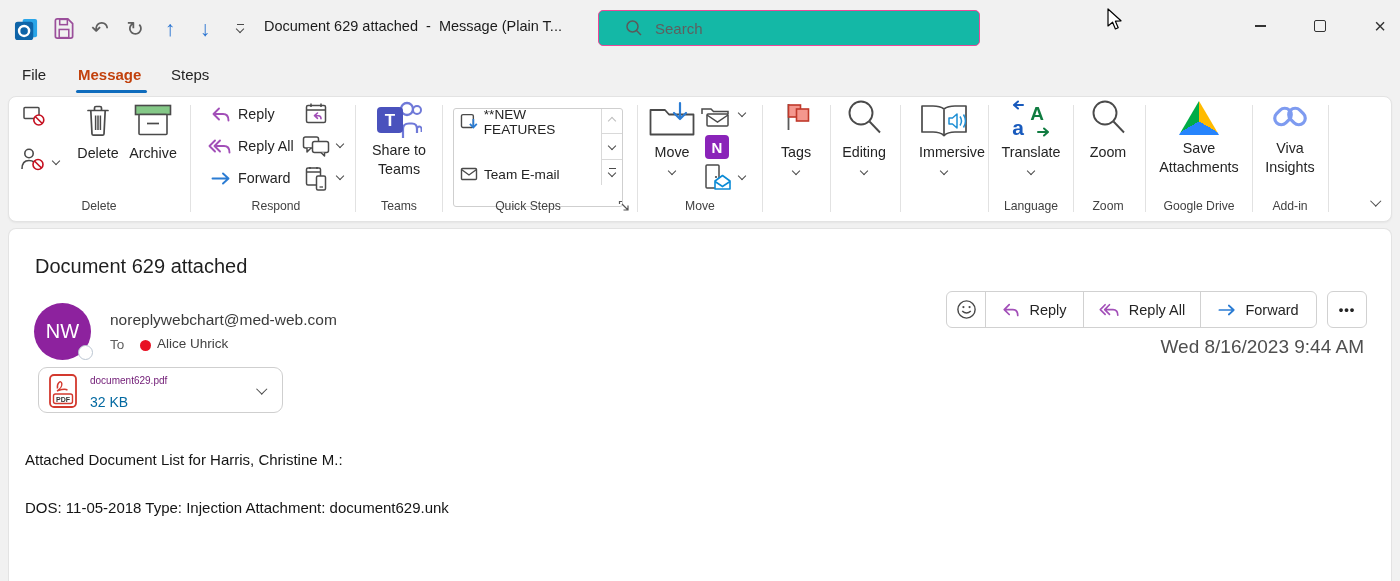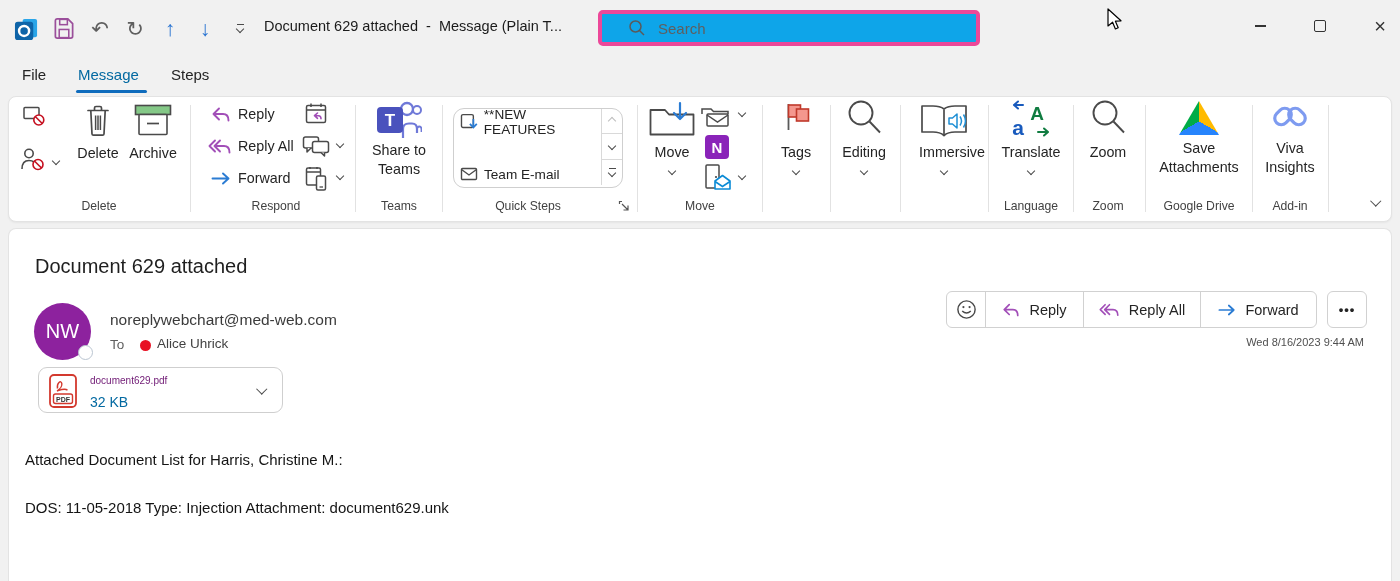--- a/index.html
+++ b/index.html
@@ -10,21 +10,21 @@
     -webkit-font-smoothing:antialiased;
   }
   .abs{position:absolute}
   svg{display:block}
 
   
   .qat{position:absolute;top:14px;width:28px;height:28px;display:flex;align-items:center;justify-content:center;border-radius:4px;cursor:default}
   .glyph-undo,.glyph-redo{font-size:21px;color:#5f5f5f;line-height:1}
   .glyph-arrow{font-size:21px;color:#2873d1;line-height:1}
   .win-title{position:absolute;left:264px;top:18px;font-size:14.5px;color:#1b1b1b;white-space:pre}
-  .searchbox{position:absolute;left:598px;top:10px;width:382px;height:36px;background:#0ea5e9;border:4px solid #ec4899;border-radius:5px;display:flex;align-items:center;box-sizing:border-box}
+  .searchbox{position:absolute;left:598px;top:10px;width:382px;height:36px;background:#14b8a6;border:1px solid #ec4899;border-radius:5px;display:flex;align-items:center;box-sizing:border-box}
   .searchbox input{border:none;outline:none;background:transparent;font-size:15px;color:#3a3a3a;font-family:inherit;width:300px}
   .searchbox input::placeholder{color:#5f5f5f}
   .winctl{position:absolute;top:6px;width:46px;height:40px;display:flex;align-items:center;justify-content:center}
   .min-bar{width:11px;height:1.5px;background:#333}
   .max-box{width:10px;height:10px;border:1.4px solid #333;border-radius:2px}
   .close-x{font-size:20px;color:#333;line-height:1}
 
   
   .tab{position:absolute;top:66px;font-size:15px;color:#242424}
   .tab-underline{position:absolute;left:76px;top:90px;width:71px;height:3px;background:#0f6cbd;border-radius:2px}
@@ -34,39 +34,39 @@
   .vdiv{position:absolute;top:105px;width:1px;height:107px;background:#e2e2e2}
   .grp-label{position:absolute;top:199px;font-size:12.2px;color:#424242;transform:translateX(-50%);white-space:nowrap}
   .rlabel{position:absolute;font-size:14.3px;color:#242424;white-space:nowrap}
   .rlabel.c{transform:translateX(-50%);text-align:center}
   .chv{display:inline-block;width:6.5px;height:6.5px;border-right:1.5px solid #4a4a4a;border-bottom:1.5px solid #4a4a4a;transform:rotate(45deg)}
   .chv.up{transform:rotate(225deg)}
   .chv.lt{border-color:#bdbdbd}
   .chv.sm{width:5px;height:5px;border-width:1.3px}
   .cwrap{position:absolute;width:20px;display:flex;justify-content:center}
 
-  .qs-box{position:absolute;left:453px;top:108px;width:170px;height:80px;border:1px solid #cfcfcf;border-radius:11px;box-sizing:border-box;background:#fff}
+  .qs-box{position:absolute;left:453px;top:108px;width:170px;height:99px;border:1px solid #cfcfcf;border-radius:3px;box-sizing:border-box;background:#fff}
   .qs-item{position:absolute;left:0;width:146px;height:26px;display:flex;align-items:center;gap:6px;padding-left:6px;box-sizing:border-box;font-size:13.6px}
   .qs-scroll{position:absolute;right:0;top:0;width:21px;height:76px;border-left:1px solid #d9d9d9;box-sizing:border-box}
   .qs-cell{height:25.3px;display:flex;align-items:center;justify-content:center;border-bottom:1px solid #d9d9d9;box-sizing:border-box}
   .qs-cell:last-child{border-bottom:none}
   .more-line{width:7px;height:1.3px;background:#4a4a4a;margin-bottom:1px}
 
   .drive-tri{width:40px;height:34px;clip-path:polygon(50% 0,100% 100%,0 100%);background:conic-gradient(from 120deg at 50% 60%, #2684fc 0 120deg, #00ac47 0 240deg, #ffba00 0 360deg)}
 
   
   .mail{position:absolute;left:8px;top:228px;width:1384px;height:353px;background:#fff;border:1px solid #e3e3e3;border-bottom:none;border-radius:8px 8px 0 0;box-sizing:border-box}
   .subject{position:absolute;left:35px;top:255px;font-size:20px;color:#1f1f1f}
   .avatar{position:absolute;left:34px;top:303px;width:57px;height:57px;border-radius:50%;background:#8d229e;color:#fff;display:flex;align-items:center;justify-content:center;font-size:20px}
   .presence-badge{position:absolute;left:78px;top:345px;width:13px;height:13px;border-radius:50%;background:#fff;border:1.6px solid #bac5d1}
   .sender{position:absolute;left:110px;top:311px;font-size:15.5px;color:#3b3b3b}
   .to-label{position:absolute;left:110px;top:337px;font-size:13.5px;color:#5f5f5f}
   .presence-dot{position:absolute;left:140px;top:340px;width:11px;height:11px;border-radius:50%;background:#e81123}
   .recipient{position:absolute;left:157px;top:336px;font-size:13.5px;color:#424242}
-  .sent-date{position:absolute;right:36px;top:336px;font-size:11px;color:#4f4f4f}
+  .sent-date{position:absolute;right:36px;top:336px;font-size:19px;color:#4f4f4f}
   .actionbar{position:absolute;left:946px;top:291px;height:37px;border:1px solid #d1d1d1;border-radius:6px;display:flex;background:#fff;box-sizing:border-box;overflow:hidden}
   .acell{display:flex;align-items:center;justify-content:center;gap:9px;font-size:14.5px;color:#242424;border-left:1px solid #d1d1d1;box-sizing:border-box}
   .acell:first-child{border-left:none}
   .more-btn{position:absolute;left:1327px;top:291px;width:40px;height:37px;border:1px solid #d1d1d1;border-radius:6px;display:flex;align-items:center;justify-content:center;background:#fff;box-sizing:border-box;font-size:13px;letter-spacing:1px;color:#242424;font-weight:bold}
   .attach-card{position:absolute;left:38px;top:367px;width:245px;height:46px;border:1px solid #cfcfcf;border-radius:9px;background:#fff;box-sizing:border-box}
   .attach-name{position:absolute;left:90px;top:375px;font-size:10px;color:#701a75}
   .attach-size{position:absolute;left:90px;top:394px;font-size:14px;color:#0369a1}
   .bodytext{position:absolute;font-size:15px;color:#141414}
 </style>
 </head>
@@ -121,21 +121,21 @@
   </div>
 <div class="winctl" style="left:1357px">
     <span class="close-x">×</span>
   </div>
 
 <svg class="abs" style="left:1106px;top:8px" width="18" height="24" viewBox="0 0 18 24">
   <path d="M2 1 L2 18 L6.6 14.2 L9.4 21 L12.2 19.8 L9.4 13.2 L15 12.8 Z" fill="#fff" stroke="#000" stroke-width="1.2" stroke-linejoin="round"></path>
 </svg>
 
 <div class="tab" style="left:22px">File</div>
-<div class="tab" style="left:78px;font-weight:normal;color:#0369a1">Message</div>
+<div class="tab" style="left:78px;font-weight:bold;color:#c2410c">Message</div>
 <div class="tab-underline"></div>
 <div class="tab" style="left:171px">Steps</div>
 
 <div class="ribbon"></div>
 
 <div class="abs" style="left:22px;top:104px">
   <svg width="24" height="23" viewBox="0 0 24 23">
     <rect x="2" y="3.5" width="15" height="11" rx="1" fill="none" stroke="#4a4a4a" stroke-width="1.5"></rect>
     <circle cx="16.8" cy="16" r="5" fill="#fff" stroke="#c50f1f" stroke-width="1.6"></circle>
     <path d="M13.2 12.5 L20.3 19.5" stroke="#c50f1f" stroke-width="1.6"></path>

